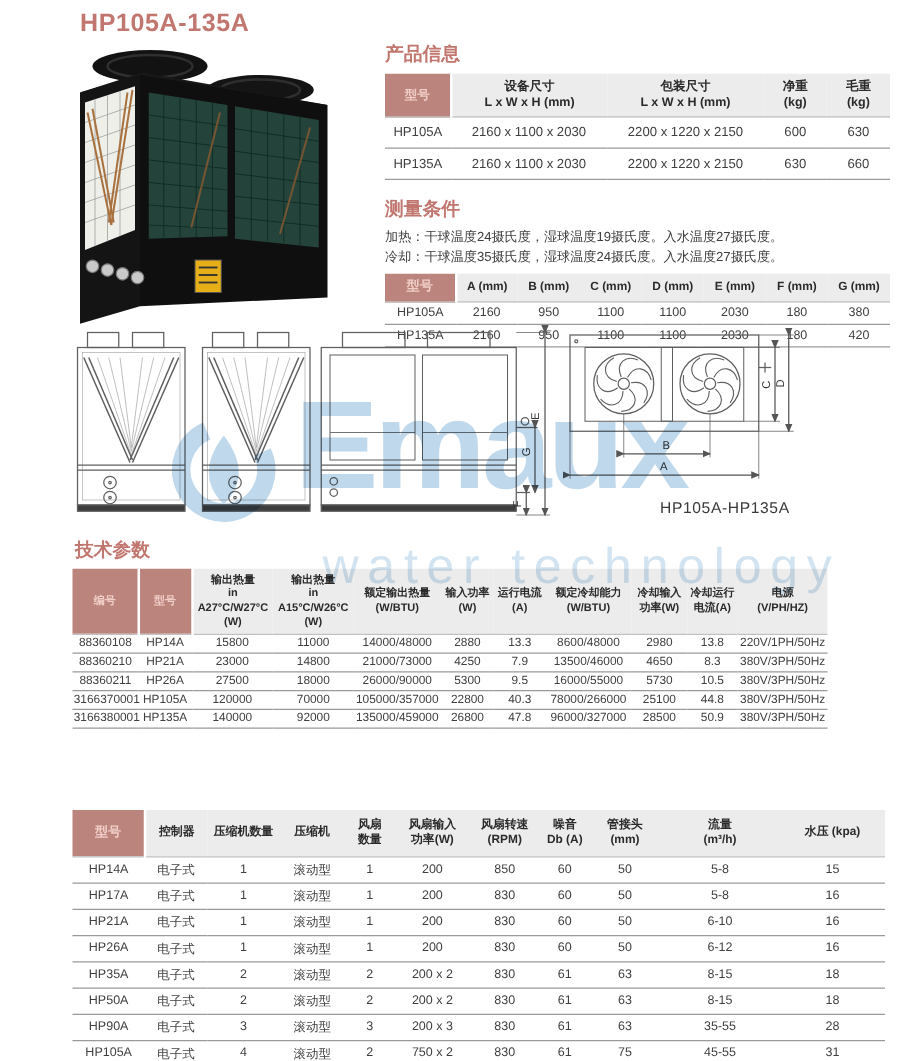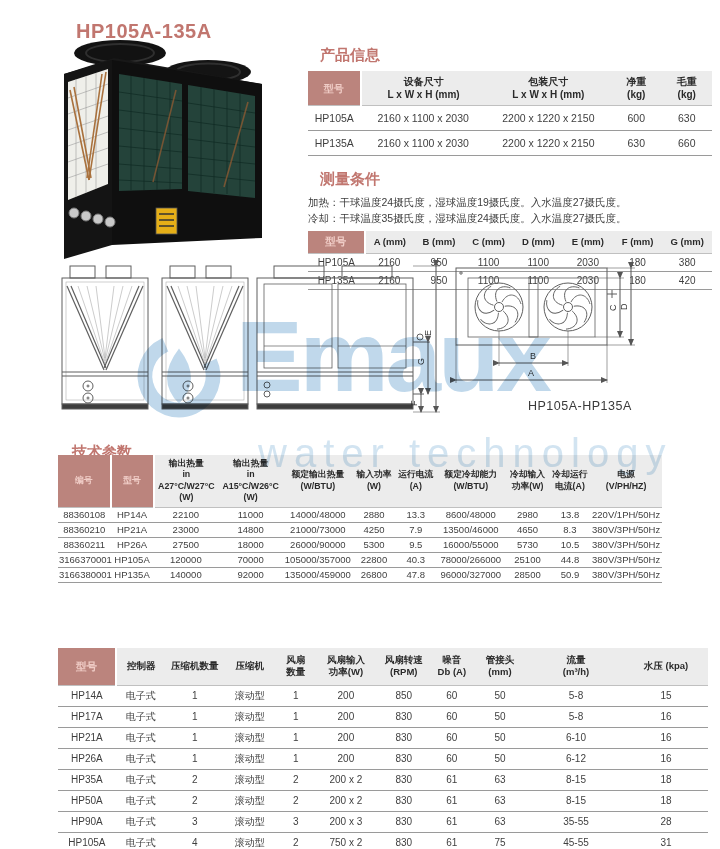--- a/index.html
+++ b/index.html
@@ -2,25 +2,25 @@
 <html style="--accent: #c1766f; --pink-bg: #bb847d; --pink-text: #f0cdc7; --header-bg: #ececec; --wm-blue: #b5d2e8;"><head>
 <meta charset="utf-8">
 <style>
   html,body{margin:0;padding:0;background:#fff;}
   .page{
     position:relative;width:720px;height:849px;background:#ffffff;overflow:hidden;
     font-family:"Liberation Sans","DejaVu Sans",sans-serif;color:#3a3a3a;
   }
   
   #title{
-    position:absolute;left:64px;top:8px;margin:12px;
+    position:absolute;left:64px;top:8px;margin:0;
     font-size:20px;font-weight:bold;letter-spacing:.5px;color:var(--accent,#c1766f);
   }
   h2.section{
-    margin:12px;font-size:15px;font-weight:bold;color:var(--accent,#c1766f);
+    margin:0;font-size:15px;font-weight:bold;color:var(--accent,#c1766f);
   }
   #tech-title{position:absolute;left:60px;top:431px;}
   
   #right-col{position:absolute;left:308px;top:34px;width:404px;}
   #right-col h2{margin-bottom:6px;}
   .note{margin:1px 0;font-size:10.5px;line-height:1.45;color:#3c3c3c;}
   #meas-block-title{margin-top:14px;}
   
   table.data{border-collapse:collapse;width:100%;table-layout:fixed;background:transparent;}
   table.data th{
@@ -403,21 +403,21 @@
           <th>冷却运行
 电流(A)</th>
           <th>电源
 (V/PH/HZ)</th>
         </tr>
       </thead>
     <tbody>
         <tr>
           <td>88360108</td>
           <td>HP14A</td>
-          <td>22100</td>
+          <td>15800</td>
           <td>11000</td>
           <td>14000/48000</td>
           <td>2880</td>
           <td>13.3</td>
           <td>8600/48000</td>
           <td>2980</td>
           <td>13.8</td>
           <td>220V/1PH/50Hz</td>
         </tr>
         <tr>

